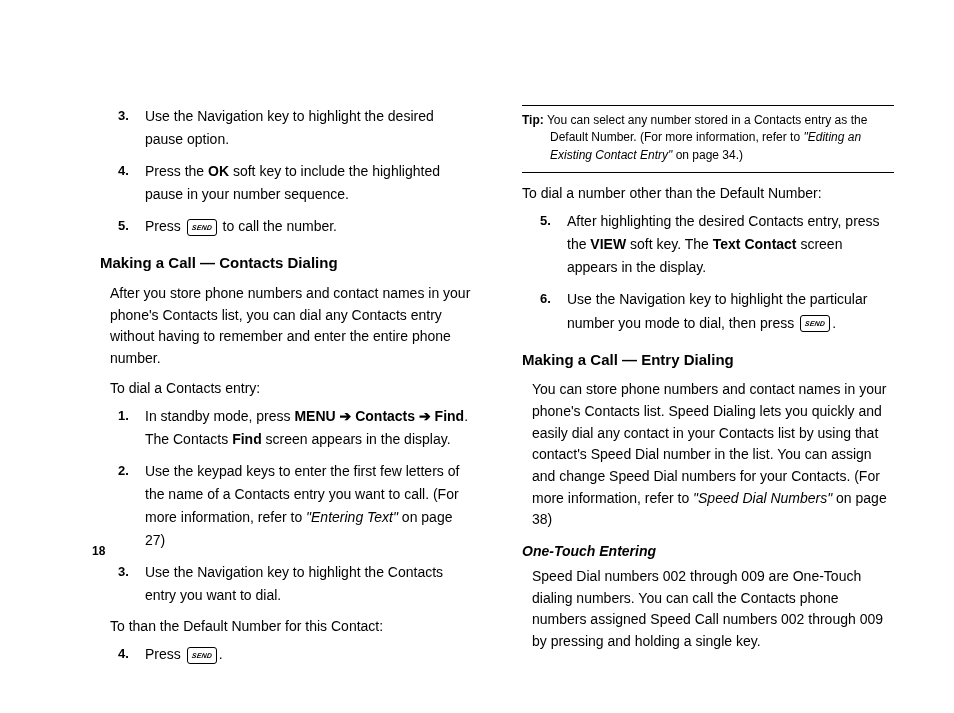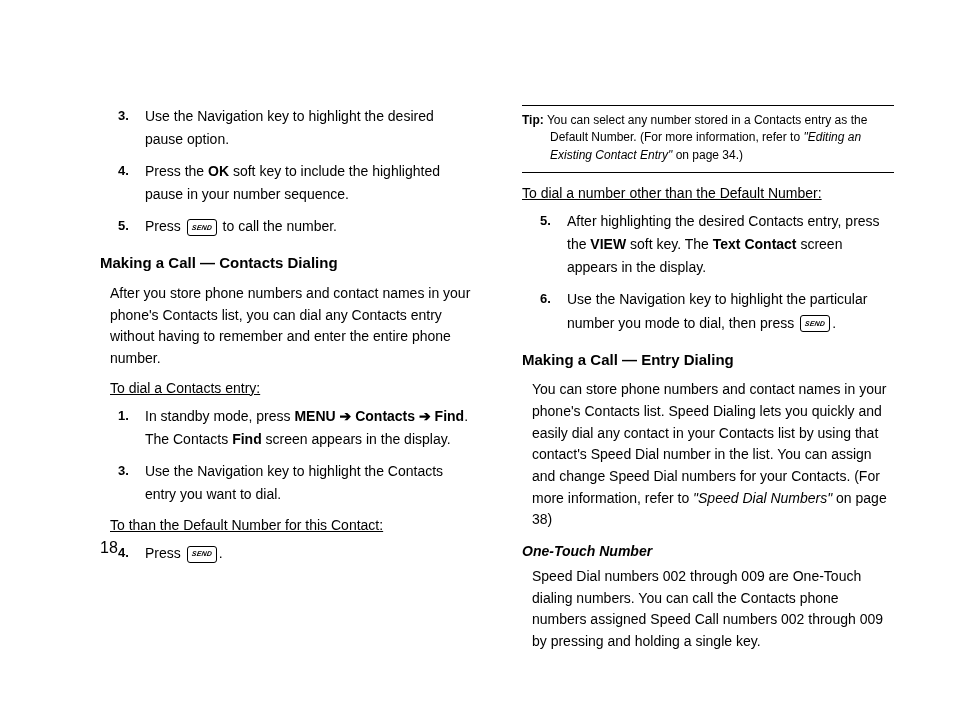--- a/index.html
+++ b/index.html
@@ -51,21 +51,20 @@
   .heading {
     font-weight: 800;
     font-size: 15px;
     margin: 14px 0 8px 0;
   }
   .body-para {
     margin: 0 0 8px 10px;
     line-height: 1.55;
   }
   .subhead {
-    text-decoration: underline;
     margin: 8px 0 6px 10px;
     font-size: 14px;
   }
   .italic-subhead {
     font-style: italic;
     font-weight: 700;
     font-size: 14px;
     margin: 10px 0 4px 0;
   }
   .bold { font-weight: 700; }
@@ -101,23 +100,24 @@
     margin: 0 0 10px 0;
     font-size: 12px;
     line-height: 1.45;
   }
   .tip-box .tip-content {
     padding-left: 28px;
     text-indent: -28px;
   }
   .page-num {
     position: absolute;
-    left: 100px;
+    left: 92px;
     bottom: 108px;
-    font-size: 16px;
+    font-size: 12px;
+    font-weight: bold;
   }
 </style>
 </head>
 <body>
 
 <div class="page">
 
   <div class="col col-left">
     <ol class="steps">
       <li data-num="3">
@@ -132,20 +132,23 @@
     </ol>
 
     <div class="heading">Making a Call — Contacts Dialing</div>
     <div class="body-para">After you store phone numbers and contact names in your phone's Contacts list, you can dial any Contacts entry without having to remember and enter the entire phone number.</div>
 
     <div class="subhead">To dial a Contacts entry:</div>
 
     <ol class="steps">
       <li data-num="1">
         <span><span>In standby mode, press </span><span class="bold">MENU</span><span class="arrow"> ➔ </span><span class="bold">Contacts</span><span class="arrow"> ➔ </span><span class="bold">Find</span><span>. The Contacts </span><span class="bold">Find</span><span> screen appears in the display.</span></span>
+      </li>
+      <li data-num="2">
+        <span><span>Use the keypad keys to enter the first few letters of the name of a Contacts entry you want to call. (For more information, refer to </span><span class="italic-ref">"Entering Text"</span><span>  on page 27)</span></span>
       </li>
       <li data-num="3">
         <span>Use the Navigation key to highlight the Contacts entry you want to dial.</span>
       </li>
     </ol>
 
     <div class="subhead">To than the Default Number for this Contact:</div>
 
     <ol class="steps">
       <li data-num="4">
@@ -166,18 +169,18 @@
         <span><span>After highlighting the desired Contacts entry, press the </span><span class="bold">VIEW</span><span> soft key. The </span><span class="bold">Text Contact</span><span> screen appears in the display.</span></span>
       </li>
       <li data-num="6">
         <span><span>Use the Navigation key to highlight the particular number you mode to dial, then press </span><span class="send-icon"></span><span>.</span></span>
       </li>
     </ol>
 
     <div class="heading">Making a Call — Entry Dialing</div>
     <div class="body-para"><span>You can store phone numbers and contact names in your phone's Contacts list. Speed Dialing lets you quickly and easily dial any contact in your Contacts list by using that contact's Speed Dial number in the list. You can assign and change Speed Dial numbers for your Contacts. (For more information, refer to </span><span class="italic-ref">"Speed Dial Numbers"</span><span>  on page 38)</span></div>
 
-    <div class="italic-subhead">One-Touch Number</div>
+    <div class="italic-subhead">One-Touch Entering</div>
     <div class="body-para">Speed Dial numbers 002 through 009 are One-Touch dialing numbers. You can call the Contacts phone numbers assigned Speed Call numbers 002 through 009 by pressing and holding a single key.</div>
   </div>
 
   <div class="page-num">18</div>
 </div>
 
 </body></html>

